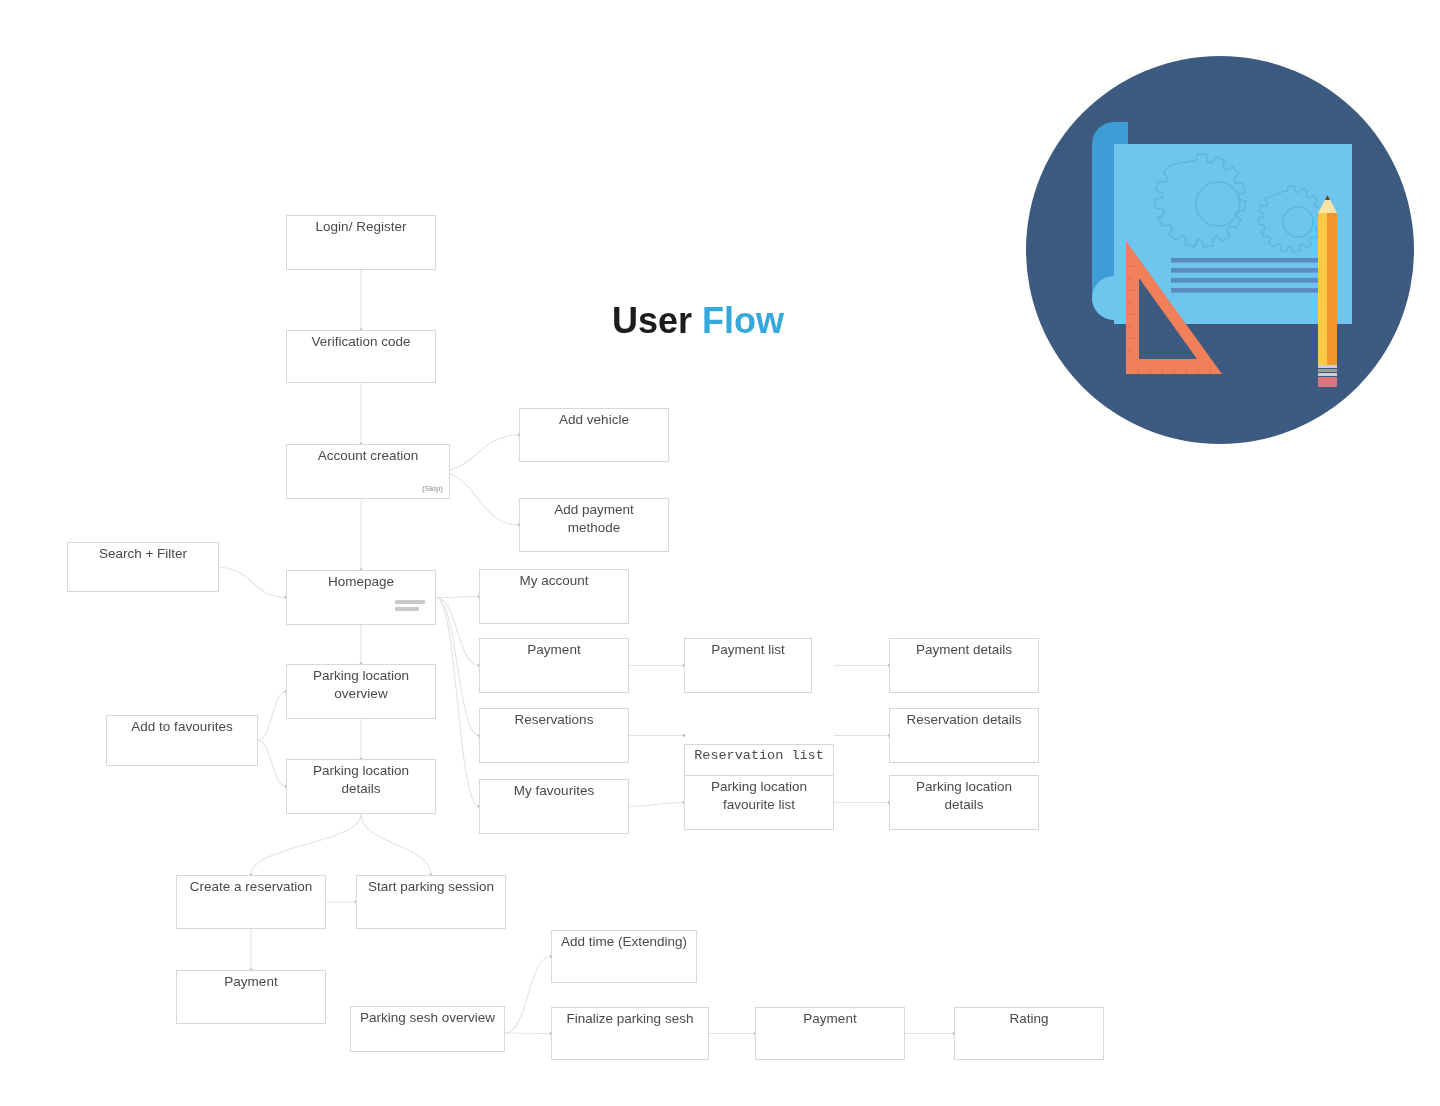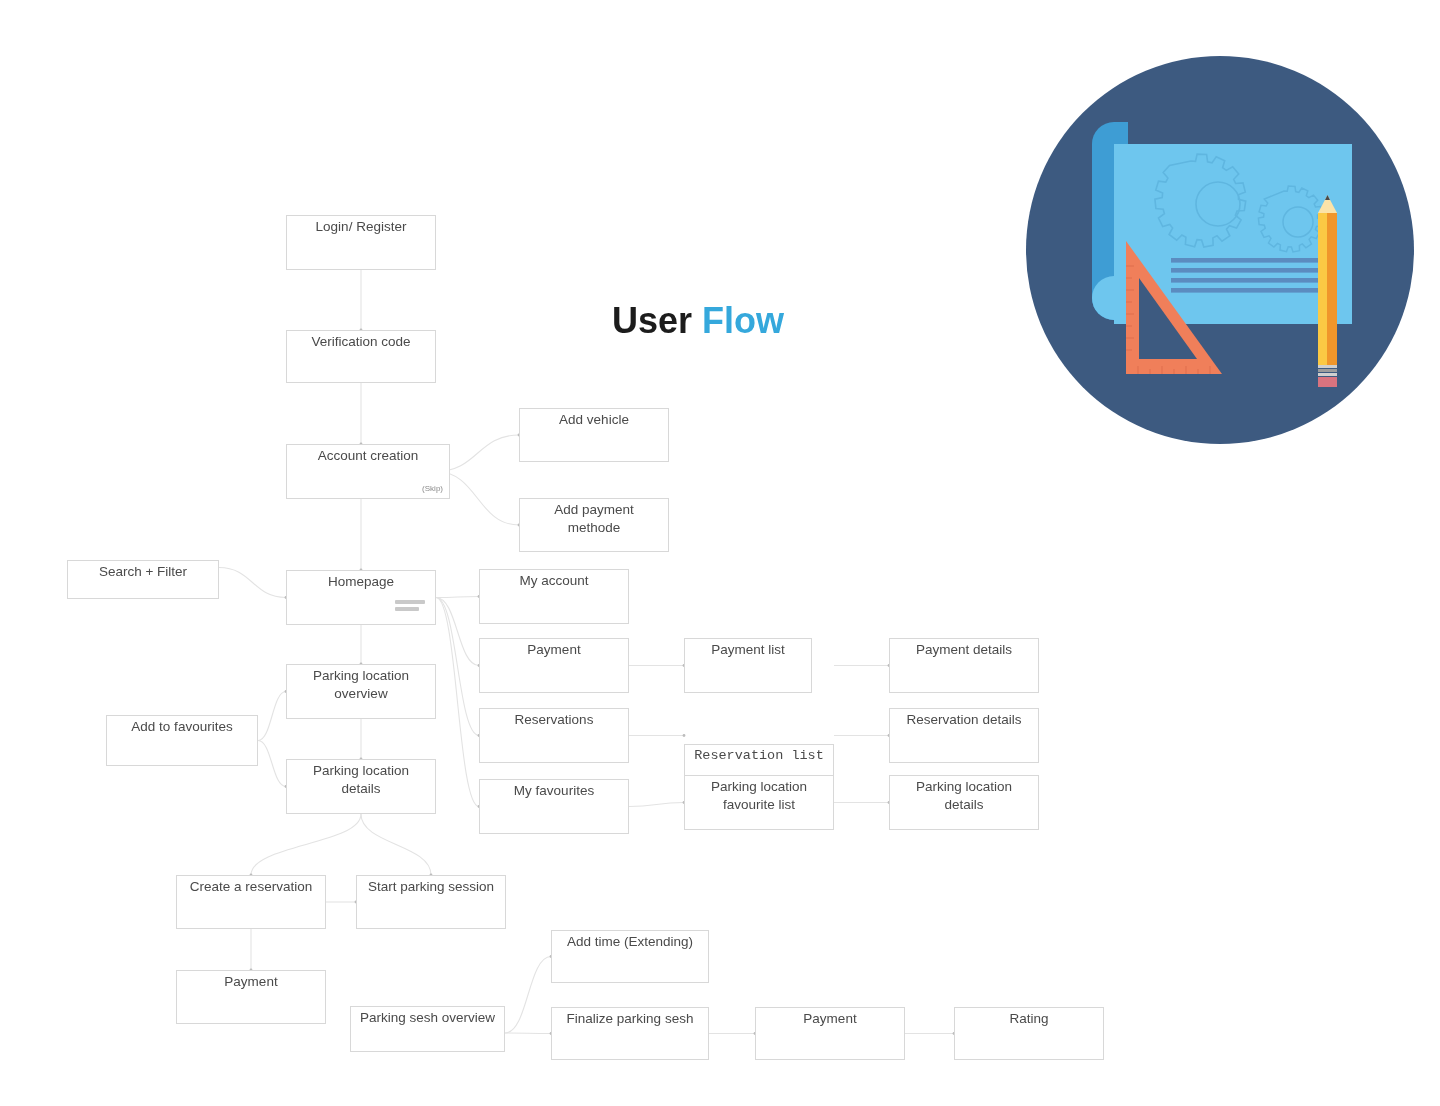--- a/index.html
+++ b/index.html
@@ -141,21 +141,21 @@
       <div class="node" style="left: 286px; top: 444px; width: 164px; height: 55px;">
         <span class="lbl">Account creation</span>
         <span class="sub">(Skip)</span>
       </div>
       <div class="node" style="left: 519px; top: 408px; width: 150px; height: 54px;">
         <span class="lbl">Add vehicle</span>
       </div>
       <div class="node" style="left: 519px; top: 498px; width: 150px; height: 54px;">
         <span class="lbl">Add payment<br>methode</span>
       </div>
-      <div class="node" style="left: 67px; top: 542px; width: 152px; height: 39px; margin-top: 18px;">
+      <div class="node" style="left: 67px; top: 542px; width: 152px; height: 50px;">
         <span class="lbl">Search + Filter</span>
       </div>
       <div class="node" style="left: 286px; top: 570px; width: 150px; height: 55px;">
         <span class="lbl">Homepage</span>
         <span class="menu-icon">
           <i></i>
           <i></i>
         </span>
       </div>
       <div class="node" style="left: 479px; top: 569px; width: 150px; height: 55px;">
@@ -196,21 +196,21 @@
       </div>
       <div class="node" style="left: 889px; top: 775px; width: 150px; height: 55px;">
         <span class="lbl">Parking location<br>details</span>
       </div>
       <div class="node" style="left: 176px; top: 875px; width: 150px; height: 54px;">
         <span class="lbl">Create a reservation</span>
       </div>
       <div class="node" style="left: 356px; top: 875px; width: 150px; height: 54px;">
         <span class="lbl">Start parking session</span>
       </div>
-      <div class="node" style="left: 551px; top: 930px; width: 158px; height: 53px;">
+      <div class="node" style="left: 551px; top: 930px; width: 146px; height: 53px;">
         <span class="lbl">Add time (Extending)</span>
       </div>
       <div class="node" style="left: 176px; top: 970px; width: 150px; height: 54px;">
         <span class="lbl">Payment</span>
       </div>
       <div class="node" style="left: 350px; top: 1006px; width: 155px; height: 46px;">
         <span class="lbl">Parking sesh overview</span>
       </div>
       <div class="node" style="left: 551px; top: 1007px; width: 158px; height: 53px;">
         <span class="lbl">Finalize parking sesh</span>

